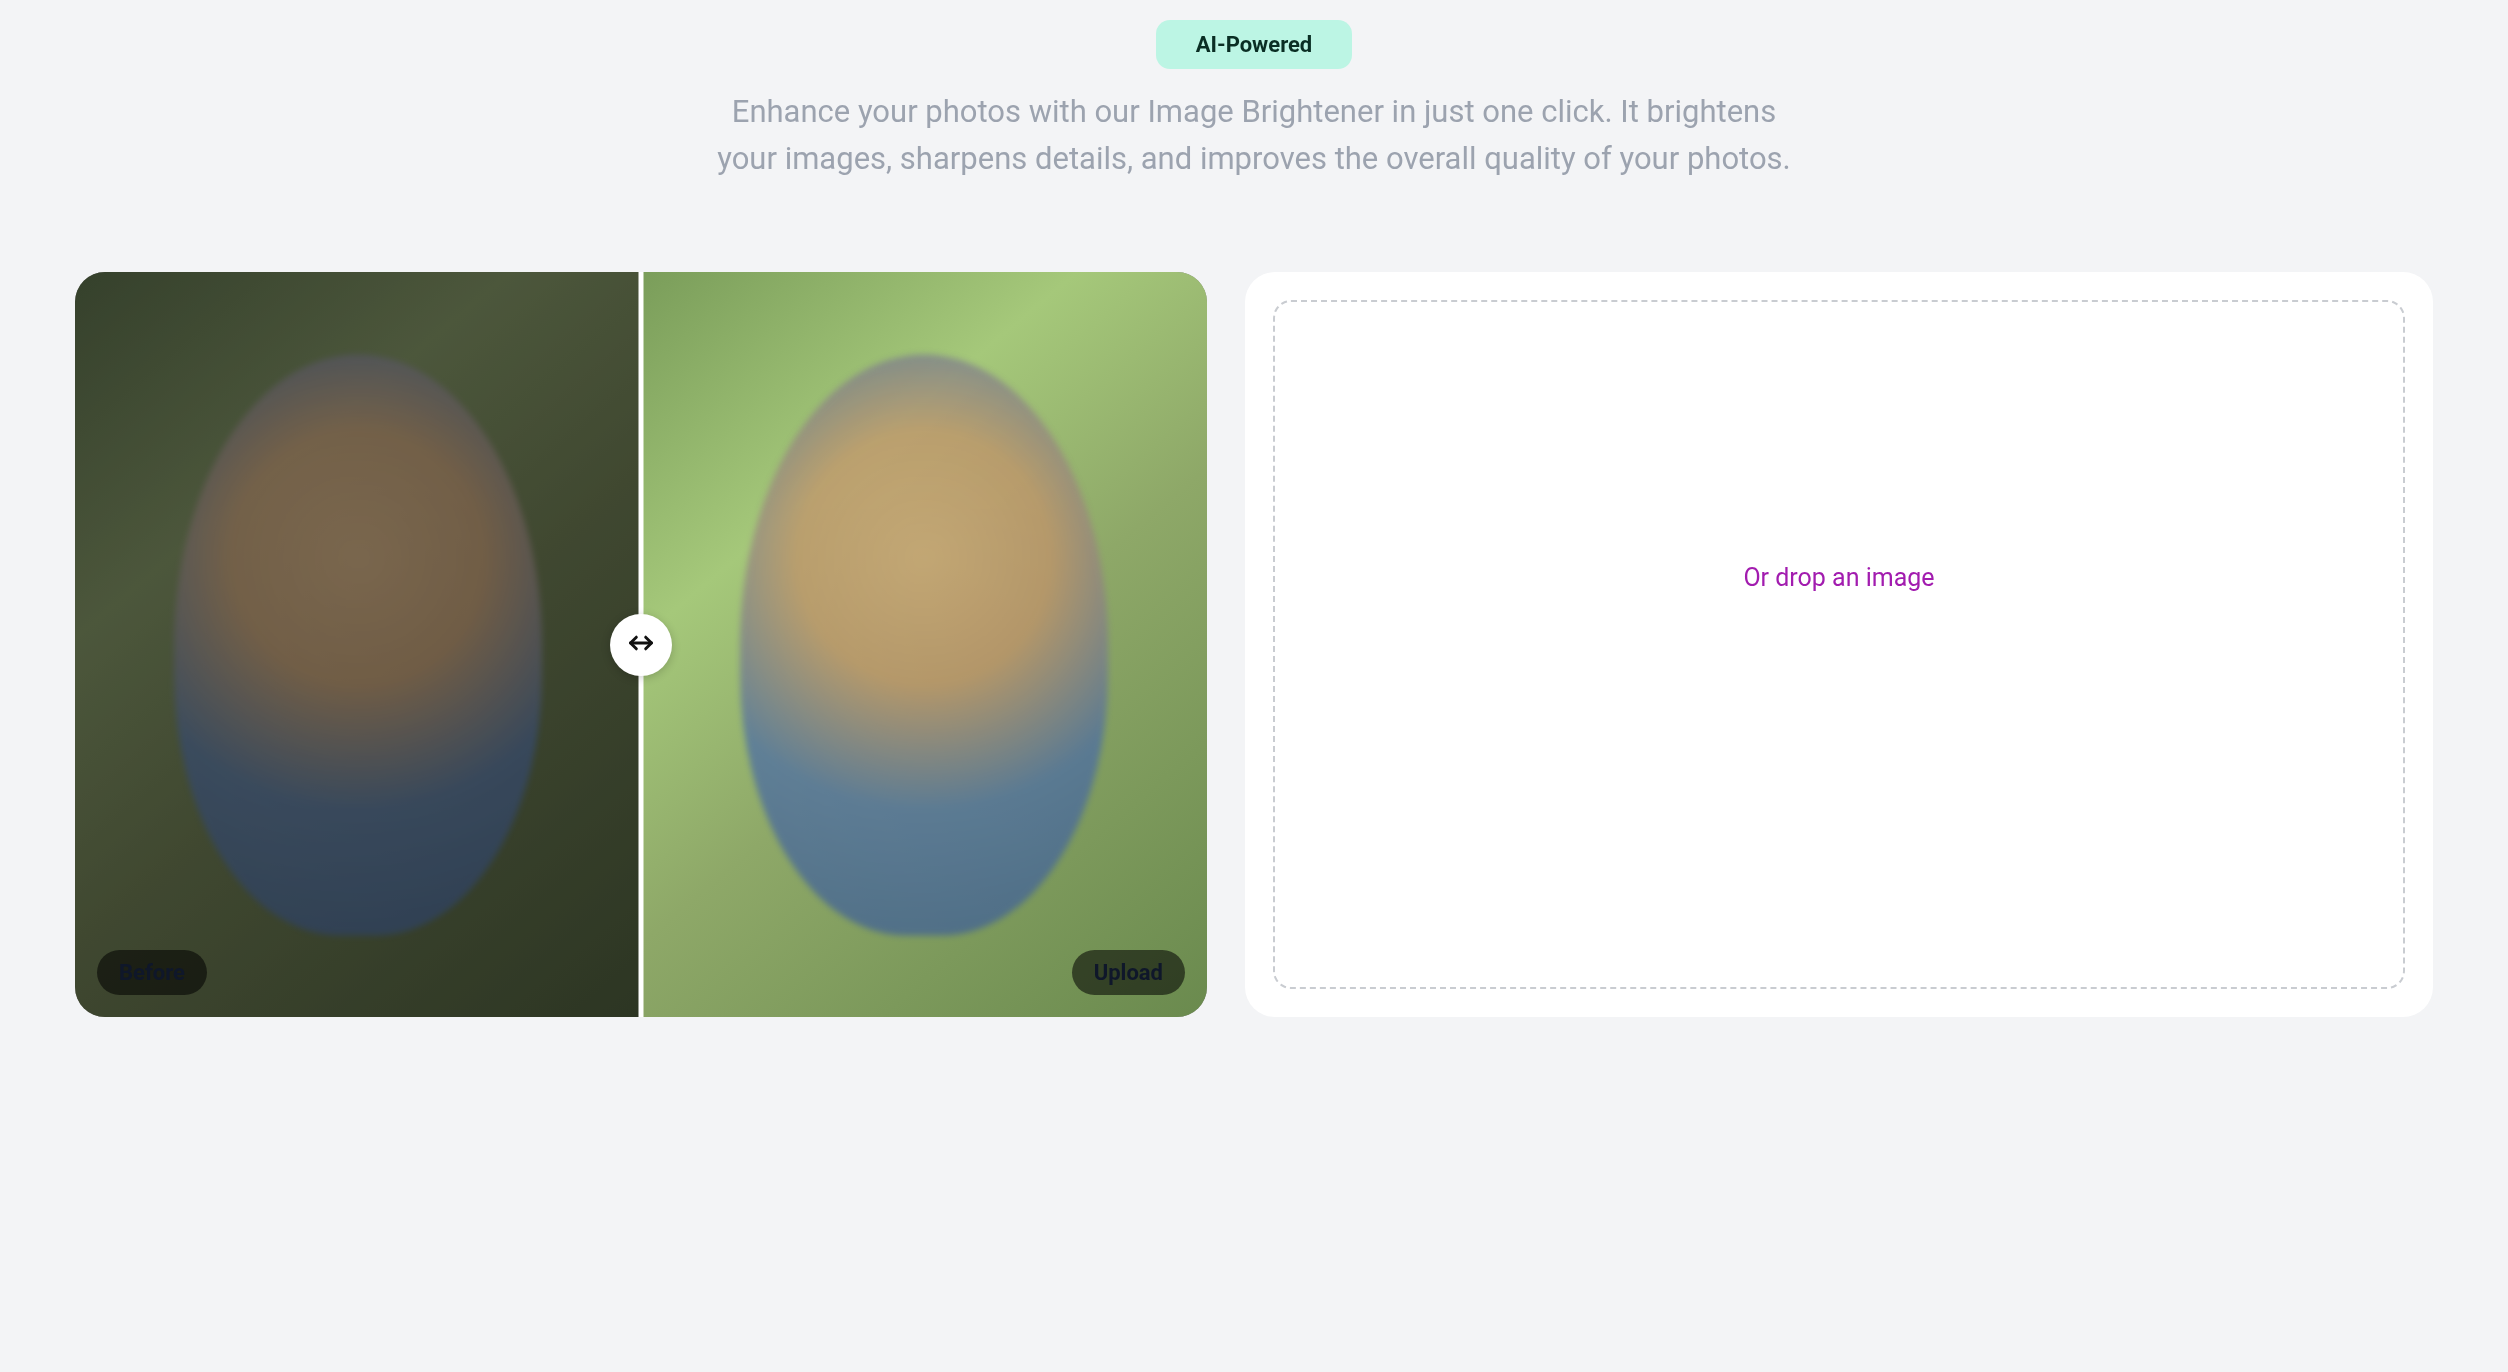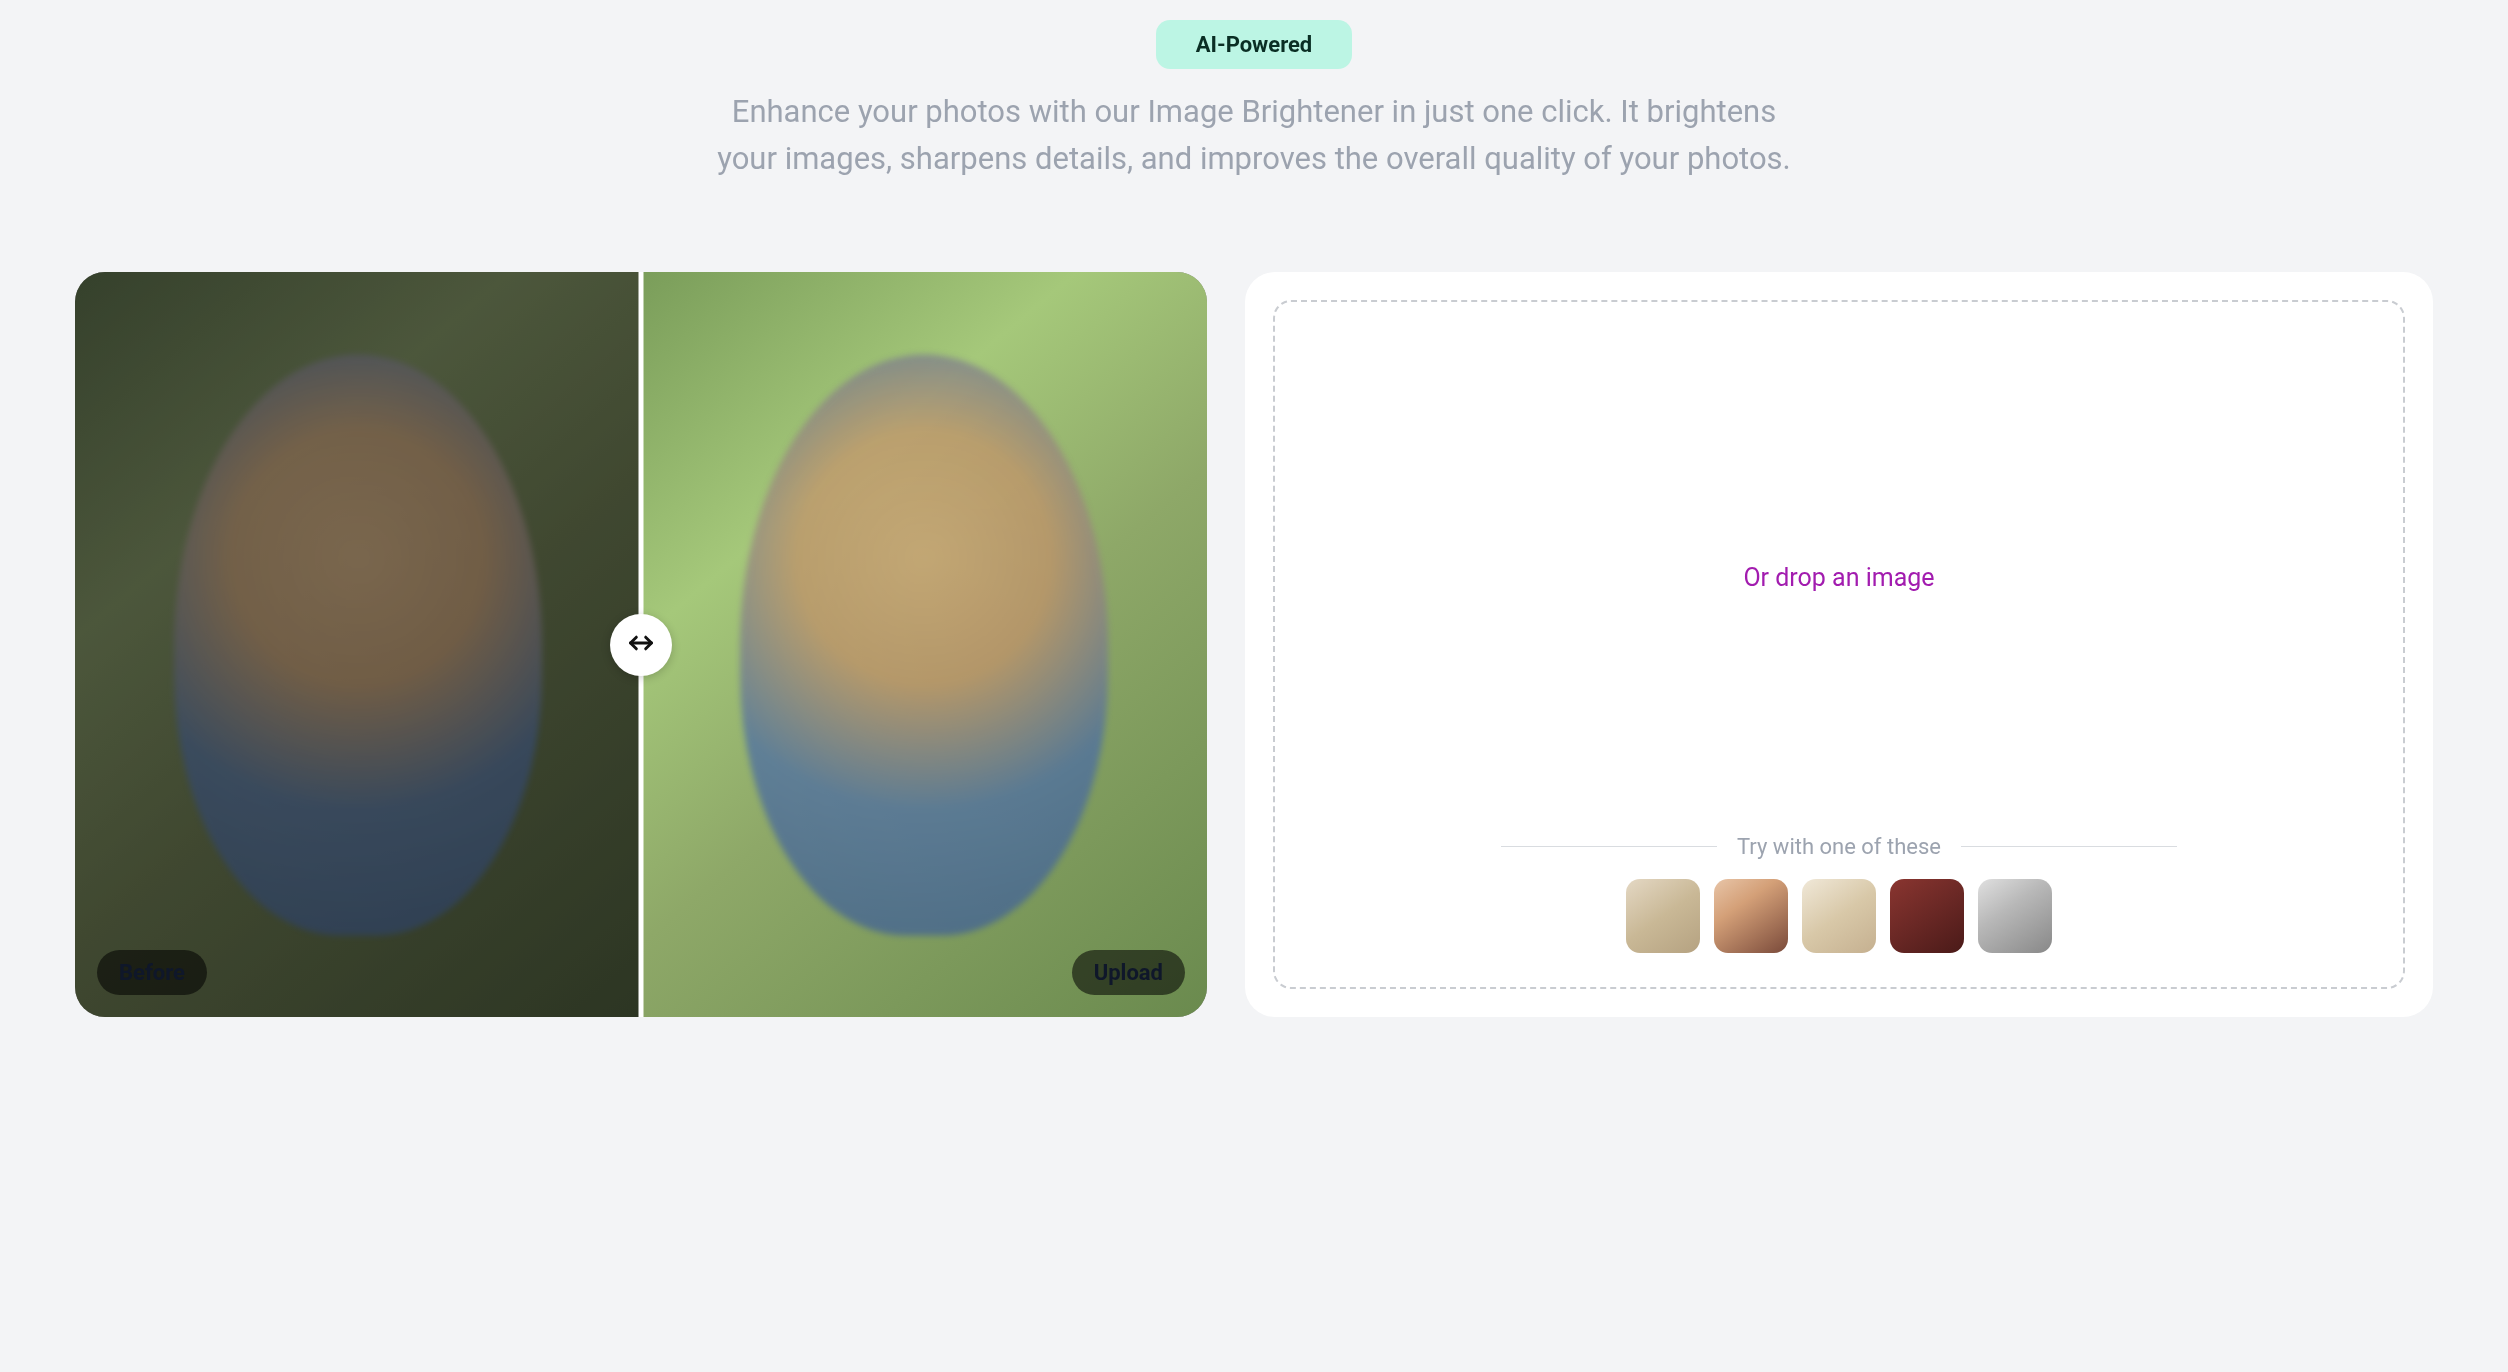--- a/index.html
+++ b/index.html
@@ -242,30 +242,16 @@
         </span>
       </div>
       <div class="label-pill label-before">Before</div>
       <div class="label-pill label-after">Upload</div>
     </div>
 
     <div class="upload-card">
       <div class="upload-inner">
         <div class="drop-text">Or drop an image</div>
 
-        <div class="samples-section">
-          <div class="samples-label-row">
-            <div class="line"></div>
-            <div class="samples-label">Try with one of these</div>
-            <div class="line"></div>
-          </div>
-          <div class="samples-thumbs">
-            <button class="thumb t1"></button>
-            <button class="thumb t2"></button>
-            <button class="thumb t3"></button>
-            <button class="thumb t4"></button>
-            <button class="thumb t5"></button>
-          </div>
-        </div>
       </div>
     </div>
   </div>
 </div>
 
 </body></html>

